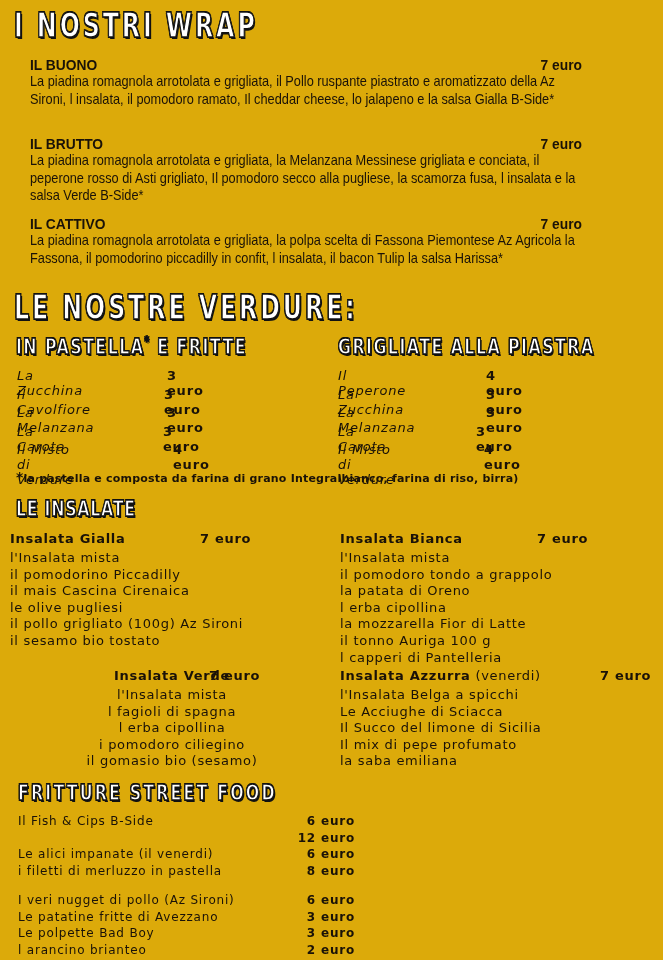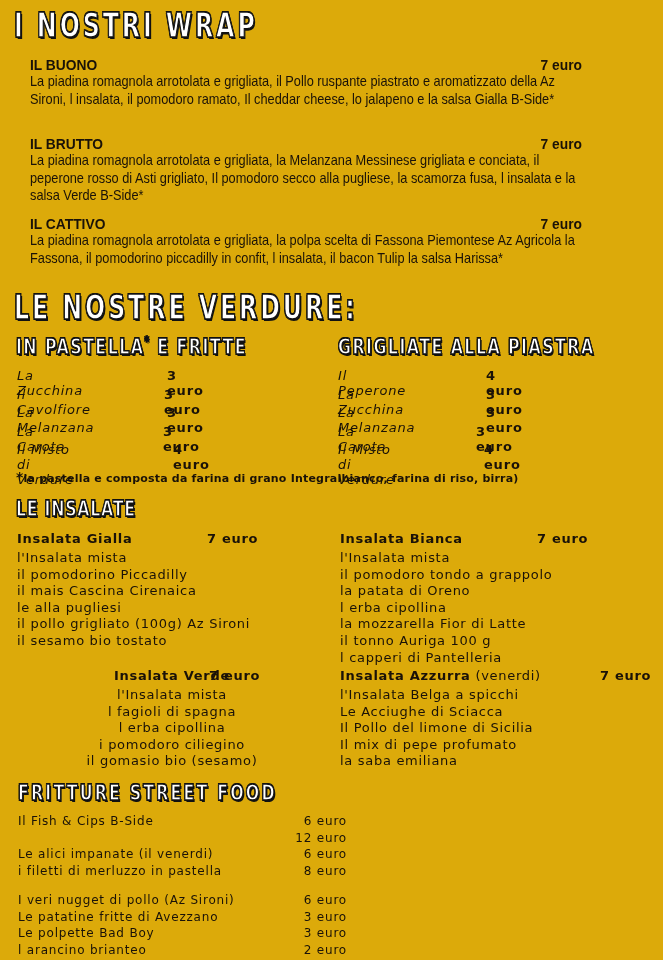--- a/index.html
+++ b/index.html
@@ -46,28 +46,28 @@
   .vl2 { left:338px; top:368px; }
 
   .footnote { position:absolute; left:16px; top:469px; font-size:11px; font-weight:bold; letter-spacing:0.2px; }
   .footnote .star { font-size:14px; }
 
   .salad { position:absolute; font-size:13px; letter-spacing:0.7px; }
   .salad .sh { font-weight:bold; position:relative; height:19px; }
   .salad .sh .price { position:absolute; font-weight:bold; }
   .salad .sh .note { font-weight:normal; }
   .salad .line { line-height:16.6px; }
-  .s1 { left:17px; top:531px; width:310px; }
+  .s1 { left:10px; top:531px; width:310px; }
   .s2 { left:340px; top:531px; width:320px; }
   .s3 { left:17px; top:668px; width:310px;text-align:center; }
   .s4 { left:340px; top:668px; width:320px; }
 
   .fried { position:absolute; left:18px; font-size:12px; letter-spacing:0.8px; width:345px; }
   .fried .row { position:relative; height:16.5px; }
-  .fried .price { position:absolute; right:16px; font-weight:normal; }
+  .fried .price { position:absolute; right:8px; font-weight:bold; }
   .f1 { top:814px; }
   .f2 { top:893px; }
 </style>
 </head>
 <body>
 
 <div class="title t1">I nostri wrap</div>
 
 <div class="wrap w1">
   <div class="head">
@@ -143,21 +143,21 @@
 
 <div class="footnote"><span class="star">*</span><span>la pastella e composta da farina di grano Integralbianco, farina di riso, birra)</span></div>
 
 <div class="title t5">Le insalate</div>
 
 <div class="salad s1">
   <div class="sh"><span>Insalata Gialla</span><span class="price" style="left:190px">7 euro</span></div>
   <div class="line">l'Insalata mista</div>
   <div class="line">il pomodorino Piccadilly</div>
   <div class="line">il mais Cascina Cirenaica</div>
-  <div class="line">le alla pugliesi</div>
+  <div class="line">le olive pugliesi</div>
   <div class="line">il pollo grigliato (100g) Az Sironi</div>
   <div class="line">il sesamo bio tostato</div>
 </div>
 
 <div class="salad s2">
   <div class="sh"><span>Insalata Bianca</span><span class="price" style="left:197px">7 euro</span></div>
   <div class="line">l'Insalata mista</div>
   <div class="line">il pomodoro tondo a grappolo</div>
   <div class="line">la patata di Oreno</div>
   <div class="line">l erba cipollina</div>
@@ -172,21 +172,21 @@
   <div class="line">l fagioli di spagna</div>
   <div class="line">l erba cipollina</div>
   <div class="line">i pomodoro ciliegino</div>
   <div class="line">il gomasio bio (sesamo)</div>
 </div>
 
 <div class="salad s4">
   <div class="sh"><span>Insalata Azzurra</span><span class="note"> (venerdi)</span><span class="price" style="left:260px">7 euro</span></div>
   <div class="line">l'Insalata Belga a spicchi</div>
   <div class="line">Le Acciughe di Sciacca</div>
-  <div class="line">Il Pollo del limone di Sicilia</div>
+  <div class="line">Il Succo del limone di Sicilia</div>
   <div class="line">Il mix di pepe profumato</div>
   <div class="line">la saba emiliana</div>
 </div>
 
 <div class="title t6">Fritture street food</div>
 
 <div class="fried f1">
   <div class="row"><span>Il Fish &amp; Cips B-Side</span><span class="price">6 euro</span></div>
   <div class="row"><span class="price">12 euro</span></div>
   <div class="row"><span>Le alici impanate (il venerdi)</span><span class="price">6 euro</span></div>

